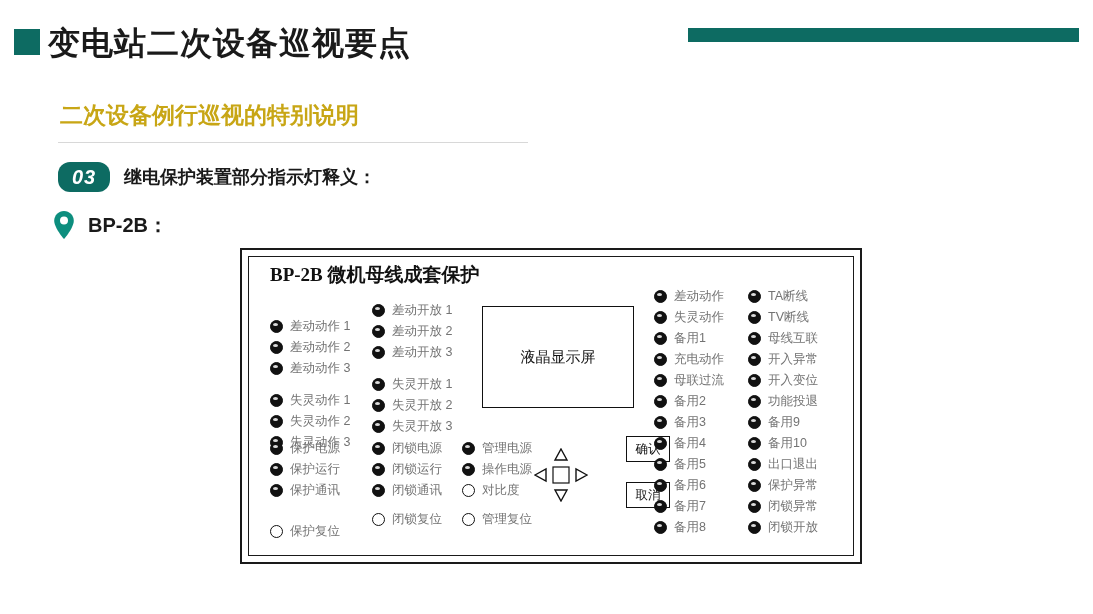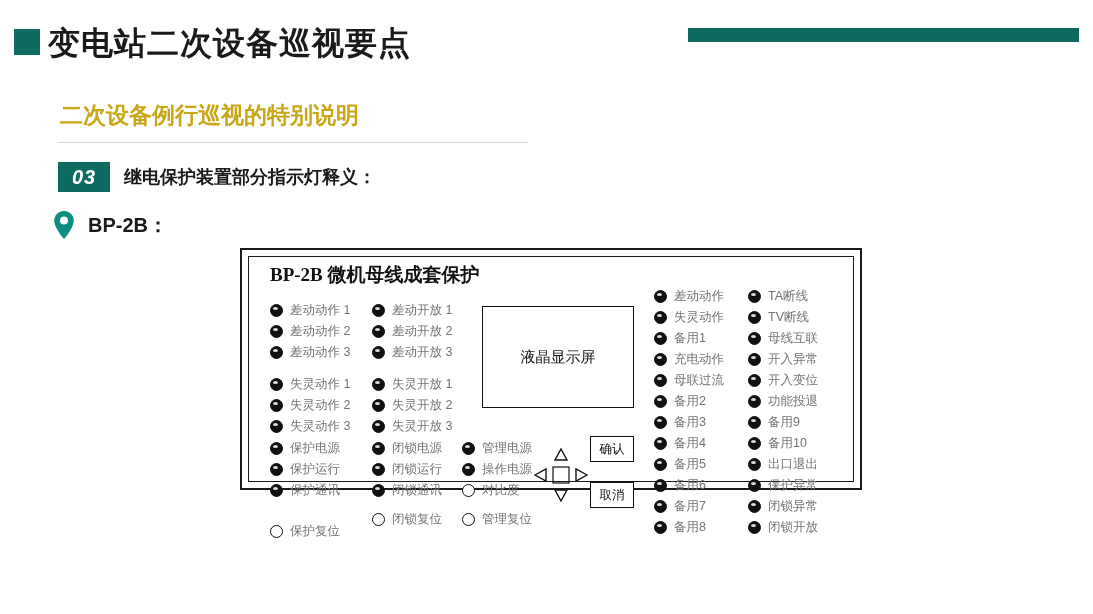--- a/index.html
+++ b/index.html
@@ -60,20 +60,21 @@
     width: 52px; height: 30px;
     background: #0d6b62;
     color: #ffffff;
     font-size: 20px;
     font-weight: bold;
     font-style: italic;
     display: flex;
     align-items: center;
     justify-content: center;
     letter-spacing: 1px;
+    border-radius: 12px;
   }
   .step-text {
     position: absolute;
     left: 124px; top: 165px;
     font-size: 18px;
     font-weight: bold;
     color: #1a1a1a;
     white-space: nowrap;
   }
 
@@ -88,21 +89,21 @@
     font-size: 20px;
     font-weight: bold;
     color: #1a1a1a;
     white-space: nowrap;
   }
 
   
   .panel {
     position: absolute;
     left: 240px; top: 248px;
-    width: 622px; height: 242px;
+    width: 622px; height: 316px;
     border: 2px solid #1a1a1a;
     background: #ffffff;
   }
   .panel-inner {
     position: absolute;
     left: 6px; top: 6px;
     right: 6px; bottom: 6px;
     border: 1px solid #1a1a1a;
   }
   .panel-title {
@@ -177,20 +178,21 @@
   .panel-btn {
     position: absolute;
     width: 44px; height: 26px;
     border: 1.4px solid #111;
     background: #ffffff;
     font-size: 12.5px;
     color: #111;
     display: flex;
     align-items: center;
     justify-content: center;
+    margin-left: 36px;
   }
   #btn-confirm { left: 348px; top: 186px; }
   #btn-cancel  { left: 348px; top: 232px; }
 </style>
 </head>
 <body>
 
 <div id="page">
 
   <div class="title-bar-accent"></div>
@@ -208,21 +210,21 @@
       <path d="M12 1 C6.6 1 2.2 5.3 2.2 10.7 C2.2 17.8 12 29 12 29 C12 29 21.8 17.8 21.8 10.7 C21.8 5.3 17.4 1 12 1 Z" fill="#0d8e7e"></path>
       <circle cx="12" cy="10.5" r="4" fill="#ffffff"></circle>
     </svg>
   </div>
   <div class="device-label">BP-2B：</div>
 
   <div class="panel">
     <div class="panel-inner"></div>
     <div class="panel-title">BP-2B  微机母线成套保护</div>
 
-    <div class="led-col" id="lgA1" style="left:28px; top:50px;">
+    <div class="led-col" id="lgA1" style="left:28px; top:66px;">
       <div class="led-row">
         <span class="led filled"></span>
         <span class="led-label">差动动作 1</span>
       </div>
       <div class="led-row">
         <span class="led filled"></span>
         <span class="led-label">差动动作 2</span>
       </div>
       <div class="led-row">
         <span class="led filled"></span>

